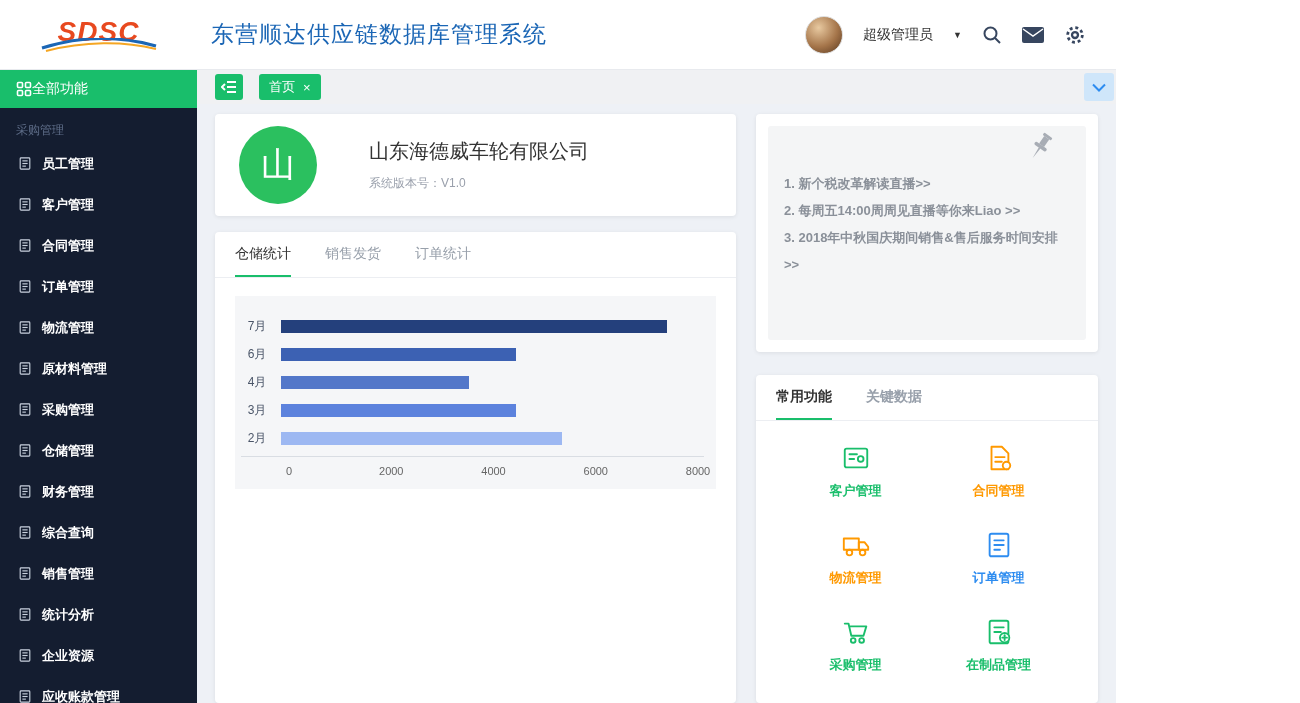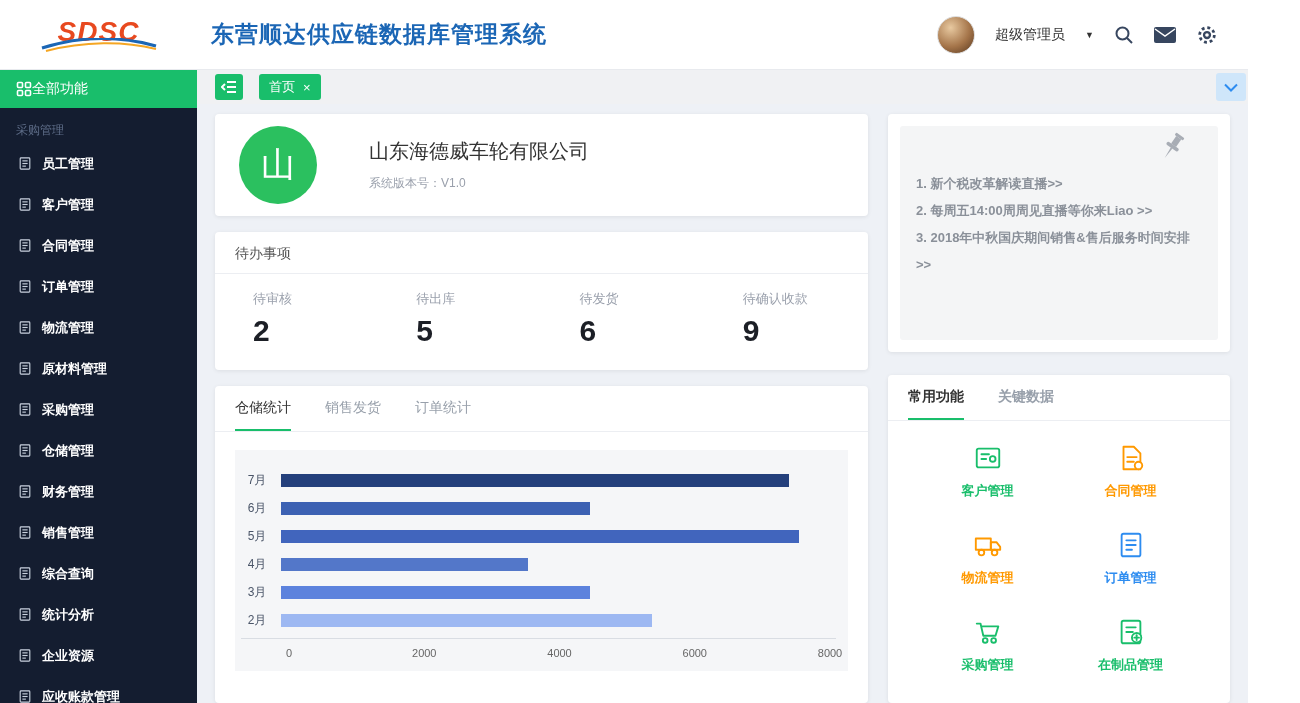--- a/index.html
+++ b/index.html
@@ -1,26 +1,26 @@
 <!DOCTYPE html>
 <html style="--accent_green: #19be6b; --sidebar_bg: #141d30; --title_blue: #1b66b5; --header_icon: #37465f; --circle_green: #2bc05f;"><head>
 <meta charset="utf-8">
 <style>
   * { margin:0; padding:0; box-sizing:border-box; }
   html,body { width:1300px; height:703px; overflow:hidden;
     font-family:"Liberation Sans","DejaVu Sans",sans-serif; }
-  .app { position:relative; width:1248px; height:703px; background:#eef1f6; overflow:hidden; }
+  .app { position:relative; width:1116px; height:703px; background:#eef1f6; overflow:hidden; }
 
   
   .header { position:absolute; top:0; left:0; right:0; height:70px; background:#fff;
     display:flex; align-items:center; z-index:20; border-bottom:1px solid #e8eaee; }
   .logo-box { width:197px; display:flex; flex-direction:column; align-items:center; justify-content:center; }
   .logo-text { font-size:28px; font-weight:800; font-style:italic; color:#e8491f; letter-spacing:1px; line-height:1; }
   .logo-swoosh { margin-top:-8px; }
-  .header-title { font-size:23px; font-weight:700; color:var(--title_blue,#1b66b5); margin-left:14px; letter-spacing:1px; }
+  .header-title { font-size:23px; font-weight:400; color:var(--title_blue,#1b66b5); margin-left:14px; letter-spacing:1px; }
   .header-right { margin-left:auto; display:flex; align-items:center; gap:20px; padding-right:30px; }
   .avatar { width:38px; height:38px; border-radius:50%; cursor:pointer;
     background:radial-gradient(circle at 35% 30%, #e8c9a0, #a5754a 55%, #5f3d22 95%); border:1px solid #ddd; }
   .user-role { font-size:14px; color:#333; cursor:pointer; }
   .caret { font-size:9px; color:#333; cursor:pointer; }
   .hicon { cursor:pointer; display:flex; align-items:center; }
 
   
   .sidebar { position:absolute; top:70px; left:0; bottom:0; width:197px;
     background:var(--sidebar_bg,#141d30); z-index:10; overflow:hidden; }
@@ -245,32 +245,32 @@
         </div>
         <div class="side-item">
           <span class="side-ico">
             <svg width="14" height="15" viewBox="0 0 16 16" fill="none" stroke="#c9d1de" stroke-width="1.3">
               <rect x="2.5" y="1.5" width="11" height="13" rx="1"></rect>
               <line x1="5" y1="5" x2="11" y2="5"></line>
               <line x1="5" y1="8" x2="11" y2="8"></line>
               <line x1="5" y1="11" x2="9" y2="11"></line>
             </svg>
           </span>
+          <span>综合查询</span>
+        </div>
+        <div class="side-item">
+          <span class="side-ico">
+            <svg width="14" height="15" viewBox="0 0 16 16" fill="none" stroke="#c9d1de" stroke-width="1.3">
+              <rect x="2.5" y="1.5" width="11" height="13" rx="1"></rect>
+              <line x1="5" y1="5" x2="11" y2="5"></line>
+              <line x1="5" y1="8" x2="11" y2="8"></line>
+              <line x1="5" y1="11" x2="9" y2="11"></line>
+            </svg>
+          </span>
           <span>销售管理</span>
-        </div>
-        <div class="side-item">
-          <span class="side-ico">
-            <svg width="14" height="15" viewBox="0 0 16 16" fill="none" stroke="#c9d1de" stroke-width="1.3">
-              <rect x="2.5" y="1.5" width="11" height="13" rx="1"></rect>
-              <line x1="5" y1="5" x2="11" y2="5"></line>
-              <line x1="5" y1="8" x2="11" y2="8"></line>
-              <line x1="5" y1="11" x2="9" y2="11"></line>
-            </svg>
-          </span>
-          <span>综合查询</span>
         </div>
         <div class="side-item">
           <span class="side-ico">
             <svg width="14" height="15" viewBox="0 0 16 16" fill="none" stroke="#c9d1de" stroke-width="1.3">
               <rect x="2.5" y="1.5" width="11" height="13" rx="1"></rect>
               <line x1="5" y1="5" x2="11" y2="5"></line>
               <line x1="5" y1="8" x2="11" y2="8"></line>
               <line x1="5" y1="11" x2="9" y2="11"></line>
             </svg>
           </span>
@@ -328,41 +328,20 @@
       <div class="col-left">
 
         <div class="card company-card">
           <div class="company-circle">山</div>
           <div class="company-info">
             <div class="company-name">山东海德威车轮有限公司</div>
             <div class="company-version">系统版本号：V1.0</div>
           </div>
         </div>
 
-        <div class="card">
-          <div class="card-head">待办事项</div>
-          <div class="todo-row">
-            <div class="todo-item">
-              <div class="todo-label">待审核</div>
-              <div class="todo-value">2</div>
-            </div>
-            <div class="todo-item">
-              <div class="todo-label">待出库</div>
-              <div class="todo-value">5</div>
-            </div>
-            <div class="todo-item">
-              <div class="todo-label">待发货</div>
-              <div class="todo-value">6</div>
-            </div>
-            <div class="todo-item">
-              <div class="todo-label">待确认收款</div>
-              <div class="todo-value">9</div>
-            </div>
-          </div>
-        </div>
 
         <div class="card chart-card">
           <div class="tabs-row">
             <div class="tab active">仓储统计</div>
             <div class="tab">销售发货</div>
             <div class="tab">订单统计</div>
           </div>
           <div class="chart-panel">
             <div class="chart-rows" id="bar-chart-rows">
                 <div class="chart-row">
@@ -371,26 +350,20 @@
                     <div class="chart-bar" style="width: 92.5%; background: rgb(36, 64, 124);"></div>
                   </div>
                 </div>
                 <div class="chart-row">
                   <span class="chart-cat">6月</span>
                   <div class="chart-track">
                     <div class="chart-bar" style="width: 56.25%; background: rgb(60, 97, 179);"></div>
                   </div>
                 </div>
                 <div class="chart-row">
-                  <span class="chart-cat">5月</span>
-                  <div class="chart-track">
-                    <div class="chart-bar" style="width: 94.375%; background: rgb(65, 101, 189);"></div>
-                  </div>
-                </div>
-                <div class="chart-row">
                   <span class="chart-cat">4月</span>
                   <div class="chart-track">
                     <div class="chart-bar" style="width: 45%; background: rgb(83, 119, 201);"></div>
                   </div>
                 </div>
                 <div class="chart-row">
                   <span class="chart-cat">3月</span>
                   <div class="chart-track">
                     <div class="chart-bar" style="width: 56.25%; background: rgb(92, 130, 221);"></div>
                   </div>

